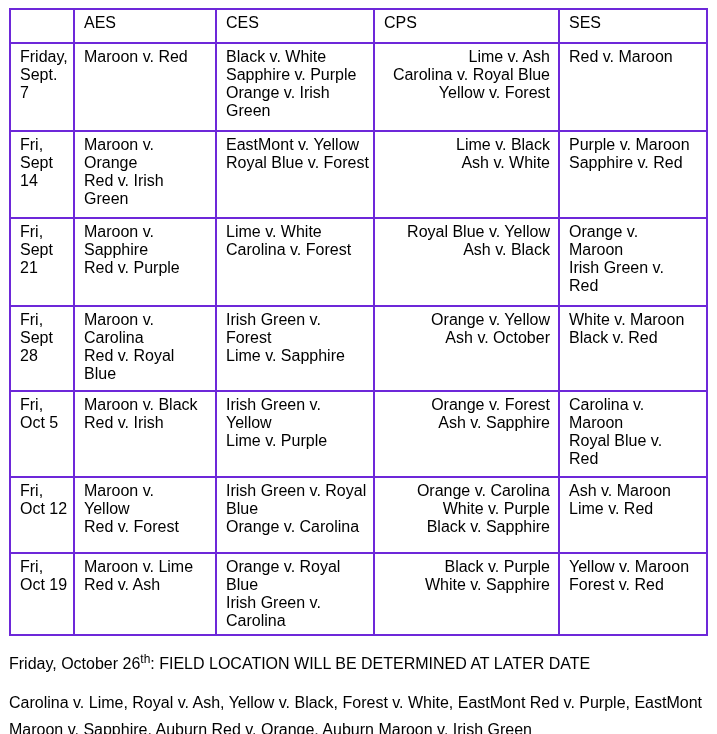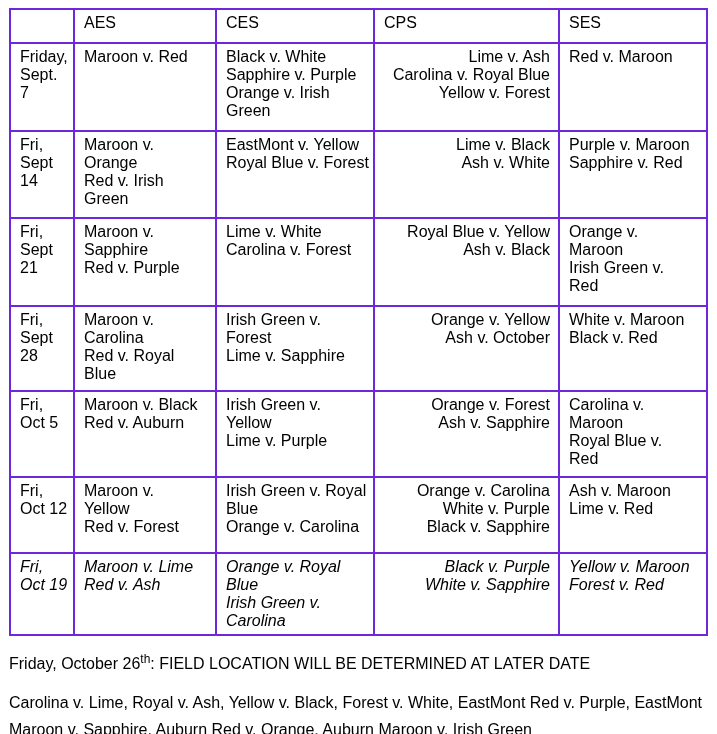--- a/index.html
+++ b/index.html
@@ -36,21 +36,21 @@
   col.c-ces  { width: 158px; }
   col.c-cps  { width: 185px; }
   col.c-ses  { width: 148px; }
   thead tr { height: 34px; }
   tbody tr:nth-child(1) { height: 88px; }
   tbody tr:nth-child(2) { height: 87px; }
   tbody tr:nth-child(3) { height: 88px; }
   tbody tr:nth-child(4) { height: 85px; border-radius: 31px; }
   tbody tr:nth-child(5) { height: 86px; border-radius: 22px; }
   tbody tr:nth-child(6) { height: 76px; }
-  tbody tr:nth-child(7) { height: 68px; font-style: italic; }
+  tbody tr:nth-child(7) { height: 68px; }
   .txt { white-space: normal; }
   .txt.date { max-width: 50px; }
   .txt.aes  { max-width: 118px; }
   .txt.ces  { max-width: 145px; }
   .txt.cps  { max-width: 166px; text-align: right; }
   .txt.ses  { max-width: 125px; }
   .footer-note {
     margin-top: 18px;
     line-height: 19px;
   }
@@ -168,21 +168,21 @@
           <div class="txt ses">White v. Maroon</div>
           <div class="txt ses">Black v. Red</div>
         </td>
       </tr>
       <tr>
         <td>
           <div class="txt date">Fri, Oct 5</div>
         </td>
         <td>
           <div class="txt aes">Maroon v. Black</div>
-          <div class="txt aes">Red v. Auburn</div>
+          <div class="txt aes">Red v. Irish</div>
         </td>
         <td>
           <div class="txt ces">Irish Green v. Yellow</div>
           <div class="txt ces">Lime v. Purple</div>
         </td>
         <td>
           <div class="txt cps">Orange v. Forest</div>
           <div class="txt cps">Ash v. Sapphire</div>
         </td>
         <td>

